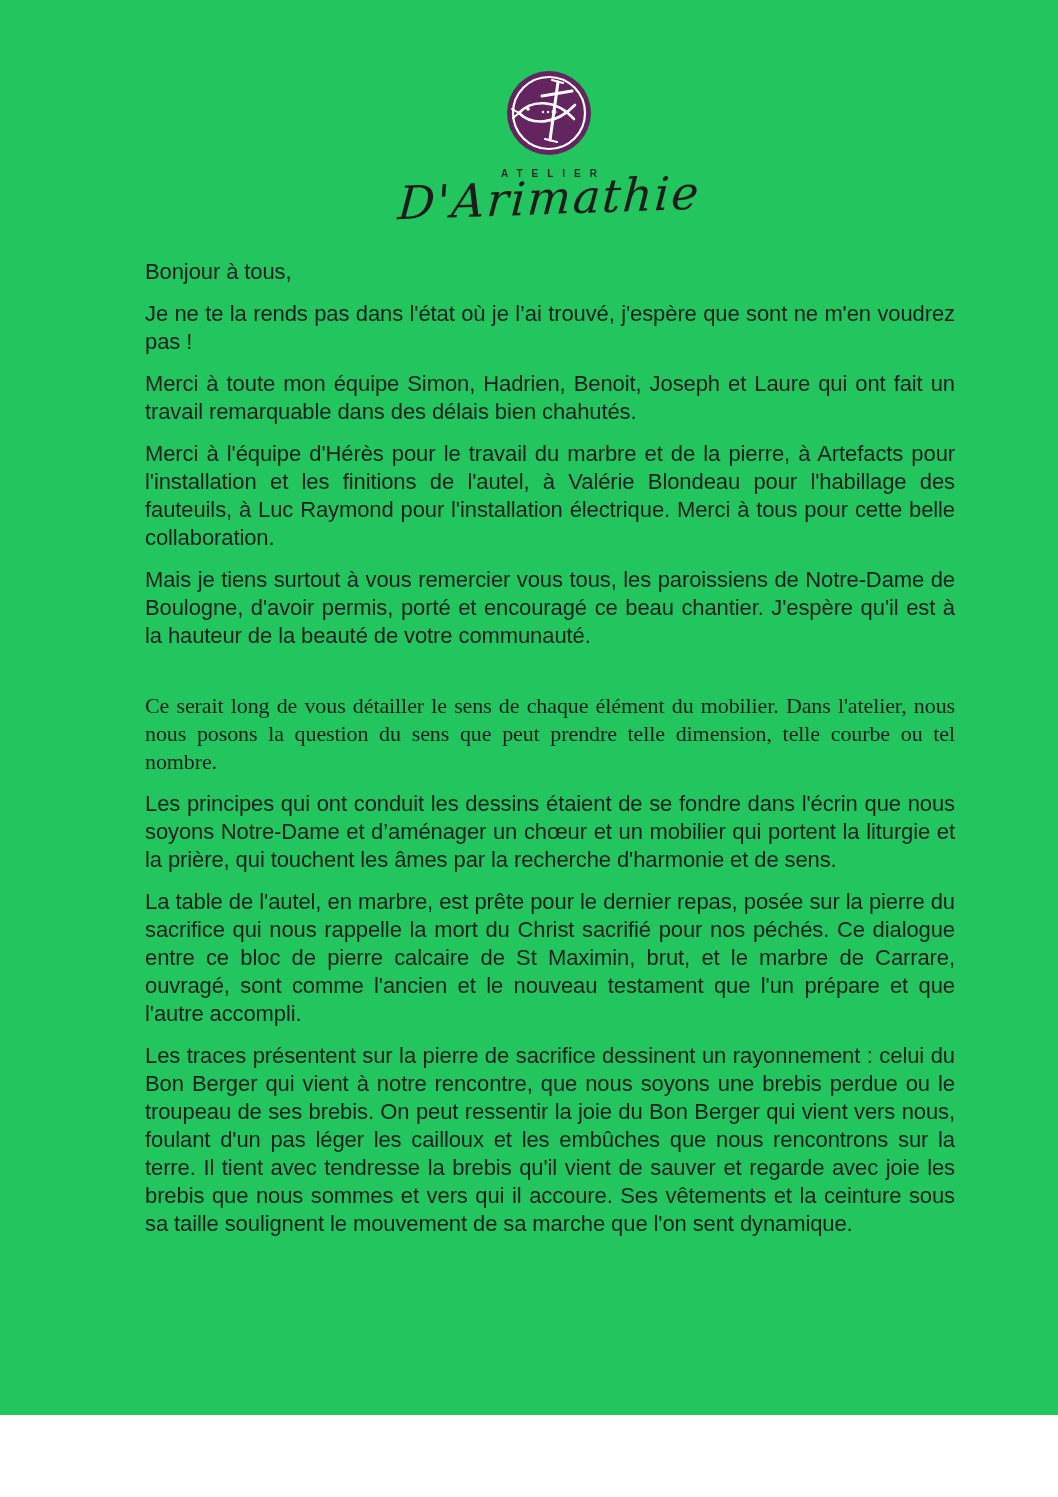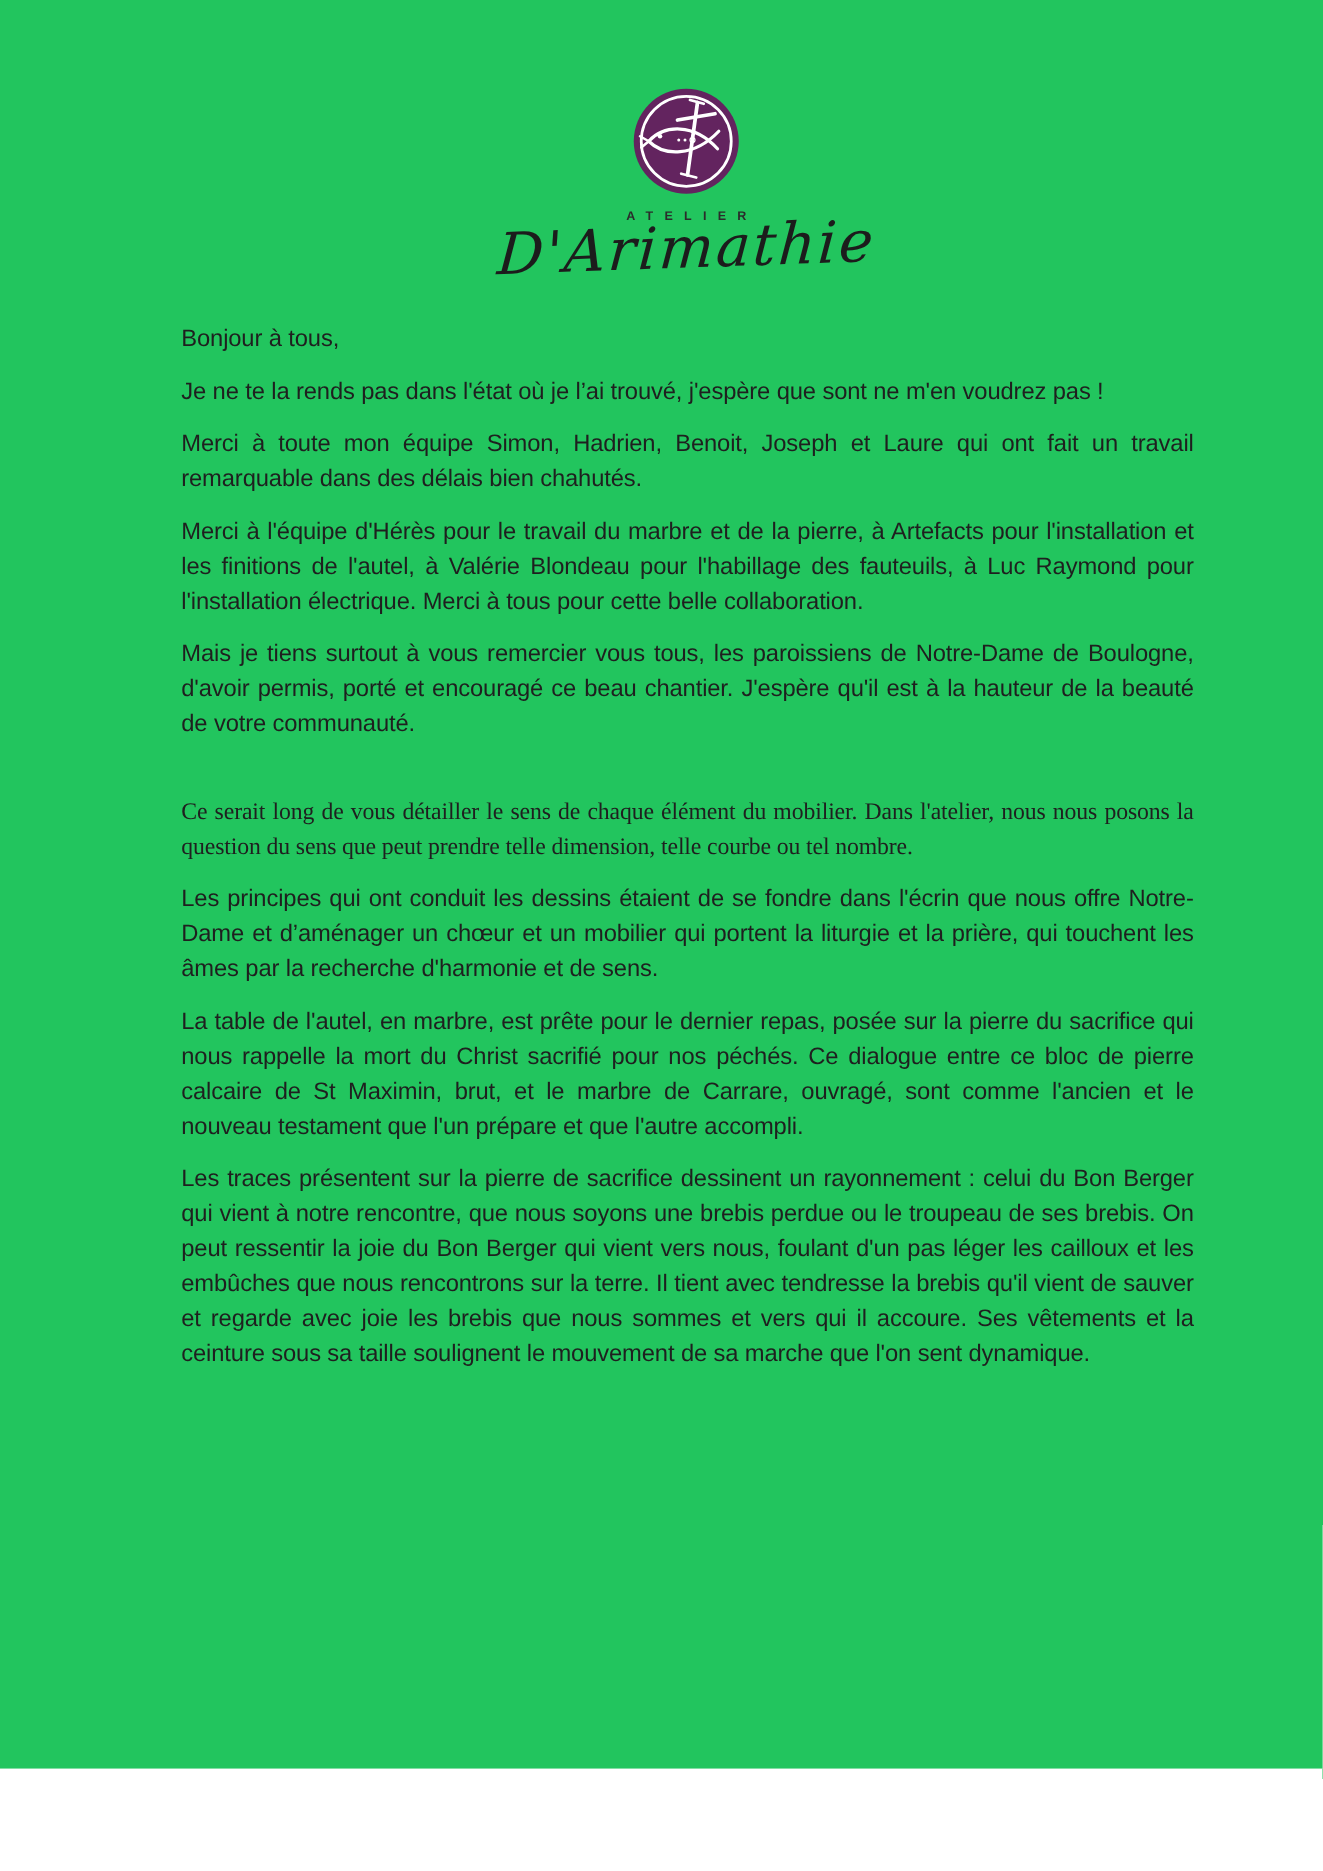--- a/index.html
+++ b/index.html
@@ -42,21 +42,21 @@
     font-weight: normal;
     font-size: 46px;
     color: #1c1c1c;
     transform: rotate(-2deg) skewX(-6deg);
     letter-spacing: 2px;
     line-height: 1.1;
   }
   .body-text {
     margin: 34px 123px 0 125px; 
     text-align: justify;
-    font-size: 19px;
+    font-size: 22px;
     line-height: 28px;
     letter-spacing: -0.1px;
     color: #1f1f1f;
   }
   .body-text p {
     margin: 0 0 14px 0;
   }
   .body-text p.gap-before {
     margin-top: 42px;
     font-family: Liberation Serif, serif;
@@ -97,18 +97,18 @@
     <div class="script-name">D'Arimathie</div>
   </div>
 
   <div class="body-text">
     <p>Bonjour à tous,</p>
     <p>Je ne te la rends pas dans l'état où je l’ai trouvé, j'espère que sont ne m'en voudrez pas !</p>
     <p>Merci à toute mon équipe Simon, Hadrien, Benoit, Joseph et Laure qui ont fait un travail remarquable dans des délais bien chahutés.</p>
     <p>Merci à l'équipe d'Hérès pour le travail du marbre et de la pierre, à Artefacts pour l'installation et les finitions de l'autel, à Valérie Blondeau pour l'habillage des fauteuils, à Luc Raymond pour l'installation électrique. Merci à tous pour cette belle collaboration.</p>
     <p>Mais je tiens surtout à vous remercier vous tous, les paroissiens de Notre-Dame de Boulogne, d'avoir permis, porté et encouragé ce beau chantier. J'espère qu'il est à la hauteur de la beauté de votre communauté.</p>
     <p class="gap-before">Ce serait long de vous détailler le sens de chaque élément du mobilier. Dans l'atelier, nous nous posons la question du sens que peut prendre telle dimension, telle courbe ou tel nombre.</p>
-    <p>Les principes qui ont conduit les dessins étaient de se fondre dans l'écrin que nous offre Notre-Dame et d’aménager un chœur et un mobilier qui portent la liturgie et la prière, qui touchent les âmes par la recherche d'harmonie et de sens.</p>
+    <p>Les principes qui ont conduit les dessins étaient de se fondre dans l'écrin que nous soyons Notre-Dame et d’aménager un chœur et un mobilier qui portent la liturgie et la prière, qui touchent les âmes par la recherche d'harmonie et de sens.</p>
     <p>La table de l'autel, en marbre, est prête pour le dernier repas, posée sur la pierre du sacrifice qui nous rappelle la mort du Christ sacrifié pour nos péchés. Ce dialogue entre ce bloc de pierre calcaire de St Maximin, brut, et le marbre de Carrare, ouvragé, sont comme l'ancien et le nouveau testament que l'un prépare et que l'autre accompli.</p>
     <p>Les traces présentent sur la pierre de sacrifice dessinent un rayonnement : celui du Bon Berger qui vient à notre rencontre, que nous soyons une brebis perdue ou le troupeau de ses brebis. On peut ressentir la joie du Bon Berger qui vient vers nous, foulant d'un pas léger les cailloux et les embûches que nous rencontrons sur la terre. Il tient avec tendresse la brebis qu'il vient de sauver et regarde avec joie les brebis que nous sommes et vers qui il accoure. Ses vêtements et la ceinture sous sa taille soulignent le mouvement de sa marche que l'on sent dynamique.</p>
   </div>
 
 </div>
 
 </body></html>

